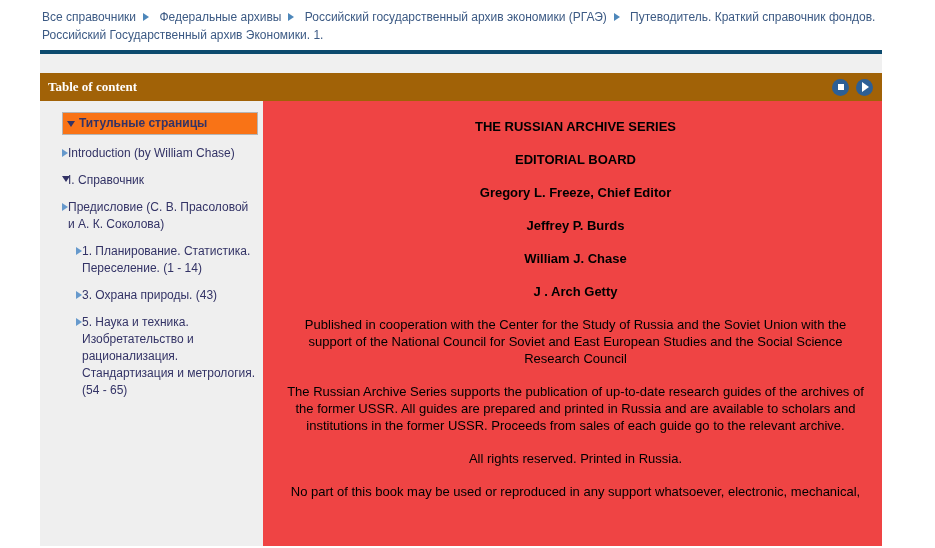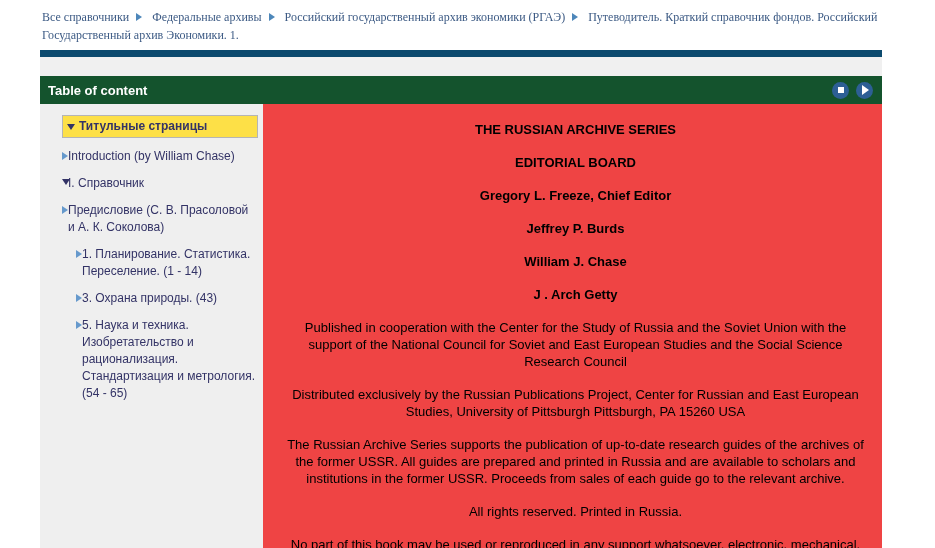--- a/index.html
+++ b/index.html
@@ -6,45 +6,45 @@
   html, body { width: 935px; height: 548px; overflow: hidden; background: #ffffff; }
   body { font-family: "Liberation Sans", sans-serif; }
   .page { margin-left: 40px; width: 842px; }
 
   
   .breadcrumb {
     padding: 8px 2px 6px 2px;
     font-size: 12px;
     line-height: 18px;
     color: #3c5a84;
-    border-bottom: 7px solid #0c4a6e;
-    font-family: Liberation Serif, serif;
+    border-bottom: 4px solid #0c4a6e;
   }
   .crumb-group { white-space: normal; }
   .crumb { color: #3c5a84; cursor: pointer; }
   .bc-sep {
     display: inline-block;
     width: 0; height: 0;
     border-left: 6px solid #4d87ba;
     border-top: 4px solid transparent;
     border-bottom: 4px solid transparent;
     margin: 0 7px 0 7px;
   }
   .crumb-group:last-of-type .bc-sep { display: none; }
 
   
   .gray-strip { height: 19px; background: #f0f0f0; }
 
   
   .header-bar {
     height: 28px;
-    background: #14532d;
+    background: #a16207;
     display: flex;
     align-items: center;
     padding: 0 9px 0 8px;
+    font-family: Liberation Serif, serif;
   }
   .header-bar .bar-title {
     color: #ffffff;
     font-size: 13px;
     font-weight: bold;
   }
   .bar-buttons { margin-left: auto; display: flex; gap: 7px; }
   .circle-btn {
     width: 17px; height: 17px;
     border-radius: 50%;
@@ -74,21 +74,21 @@
     position: relative;
     font-size: 12px;
     line-height: 17px;
     color: #333366;
     margin: 0 5px 10px 22px;
     padding-left: 6px;
     cursor: pointer;
   }
   .tree-item.lvl1 { margin-left: 36px; }
   .tree-item.selected {
-    background: #fde047;
+    background: #f97316;
     border: 1px solid #b5b5b5;
     font-weight: bold;
     padding: 2px 7px 2px 16px;
     margin-left: 22px;
   }
   .tree-toggle {
     position: absolute;
     left: 0; top: 4px;
     width: 0; height: 0;
   }
@@ -200,21 +200,20 @@
         <div class="doc-heading">Gregory L. Freeze, Chief Editor</div>
 
         <div class="doc-heading">Jeffrey P. Burds</div>
 
         <div class="doc-heading">William J. Chase</div>
 
         <div class="doc-heading">J . Arch Getty</div>
 
         <div class="doc-paragraph">Published in cooperation with the Center for the Study of Russia and the Soviet Union with the support of the National Council for Soviet and East European Studies and the Social Science Research Council</div>
 
-        <div class="doc-paragraph">Distributed exclusively by the Russian Publications Project, Center for Russian and East European Studies, University of Pittsburgh Pittsburgh, PA 15260 USA</div>
 
         <div class="doc-paragraph">The Russian Archive Series supports the publication of up-to-date research guides of the archives of the former USSR. All guides are prepared and printed in Russia and are available to scholars and institutions in the former USSR. Proceeds from sales of each guide go to the relevant archive.</div>
 
         <div class="doc-paragraph">All rights reserved. Printed in Russia.</div>
 
         <div class="doc-paragraph">No part of this book may be used or reproduced in any support whatsoever, electronic, mechanical,</div>
 
     </div>
 
   </div>

